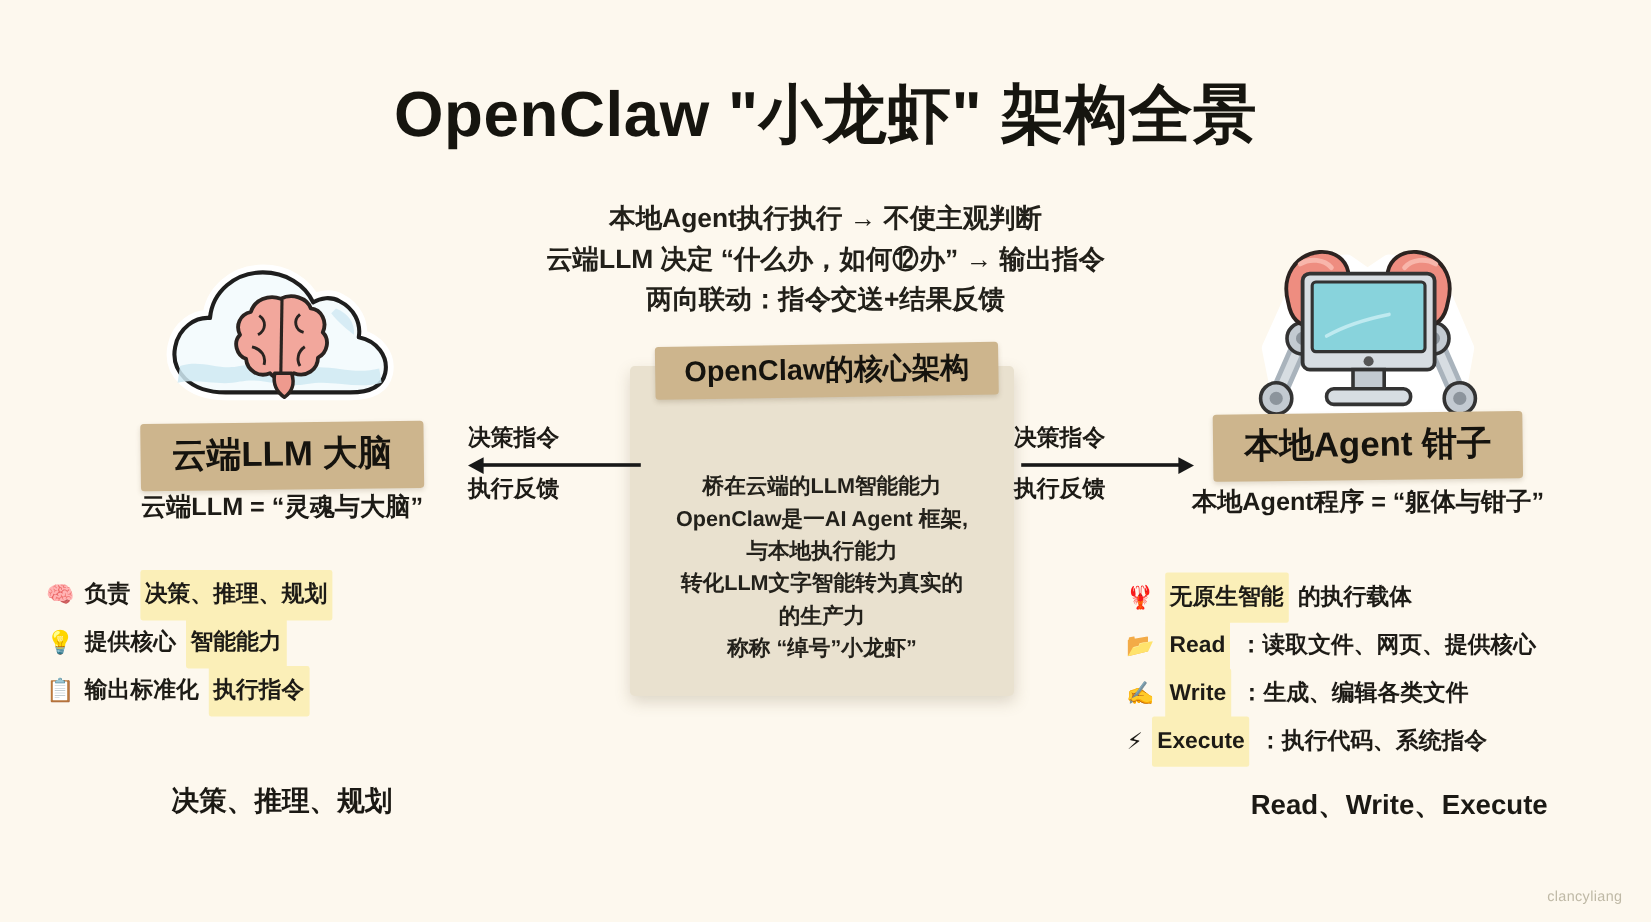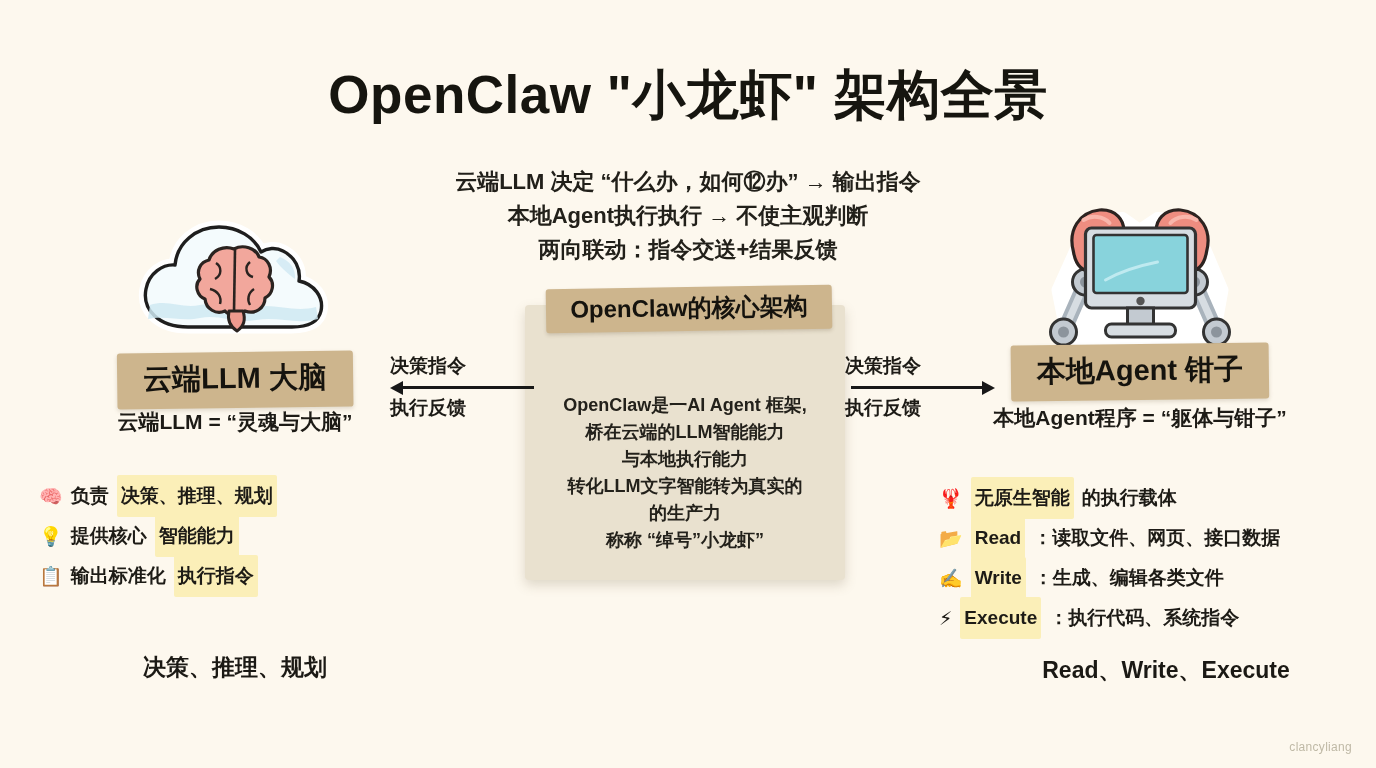--- a/index.html
+++ b/index.html
@@ -149,22 +149,22 @@
   svg{display:block;width:100%;height:100%;}
 </style>
 </head>
 <body>
 
 <div class="stage">
 
   <div class="title">OpenClaw "小龙虾" 架构全景</div>
 
   <div class="intro">
+    <div>本地Agent执行执行 → 不使主观判断</div>
     <div>云端LLM 决定 “什么办，如何⑫办” → 输出指令</div>
-    <div>本地Agent执行执行 → 不使主观判断</div>
     <div>两向联动：指令交送+结果反馈</div>
   </div>
 
   <div class="col col-left">
 
     <div class="art">
       <svg viewBox="0 0 210 140" xmlns="http://www.w3.org/2000/svg">
         <g>
           <path d="M58 122 C28 122 12 104 16 84 C19 68 33 59 45 60 C47 38 66 22 89 22 C108 22 124 32 131 47 C137 43 146 42 153 46 C165 52 171 64 169 76 C184 79 194 92 191 106 C188 119 175 122 162 122 Z" fill="#FFFFFF" stroke="#FFFFFF" stroke-width="13" stroke-linejoin="round"></path>
           <path d="M58 122 C28 122 12 104 16 84 C19 68 33 59 45 60 C47 38 66 22 89 22 C108 22 124 32 131 47 C137 43 146 42 153 46 C165 52 171 64 169 76 C184 79 194 92 191 106 C188 119 175 122 162 122 Z" fill="#F4FBFD" stroke="#1e1e1e" stroke-width="3.4" stroke-linejoin="round"></path>
@@ -268,21 +268,21 @@
       <div class="bullet">
         <span class="emoji">🦞</span>
 
         <span class="hl">无原生智能</span>
         <span> 的执行载体</span>
       </div>
       <div class="bullet">
         <span class="emoji">📂</span>
 
         <span class="hl">Read</span>
-        <span>：读取文件、网页、接口数据</span>
+        <span>：读取文件、网页、提供核心</span>
       </div>
       <div class="bullet">
         <span class="emoji">✍️</span>
 
         <span class="hl">Write</span>
         <span>：生成、编辑各类文件</span>
       </div>
       <div class="bullet">
         <span class="emoji">⚡</span>
 
@@ -290,22 +290,22 @@
         <span>：执行代码、系统指令</span>
       </div>
     </div>
 
     <div class="footnote">Read、Write、Execute</div>
   </div>
 
   <div class="card"></div>
   <div class="card-tab">OpenClaw的核心架构</div>
   <div class="card-body">
+    <div>桥在云端的LLM智能能力</div>
     <div>OpenClaw是一AI Agent 框架,</div>
-    <div>桥在云端的LLM智能能力</div>
     <div>与本地执行能力</div>
     <div>转化LLM文字智能转为真实的</div>
     <div>的生产力</div>
     <div>称称 “绰号”小龙虾”</div>
   </div>
 
   <div class="arrow-group ag-left">
     <div class="arrow-label">决策指令</div>
     <div class="arrow-line">
       <span class="bar"></span>

